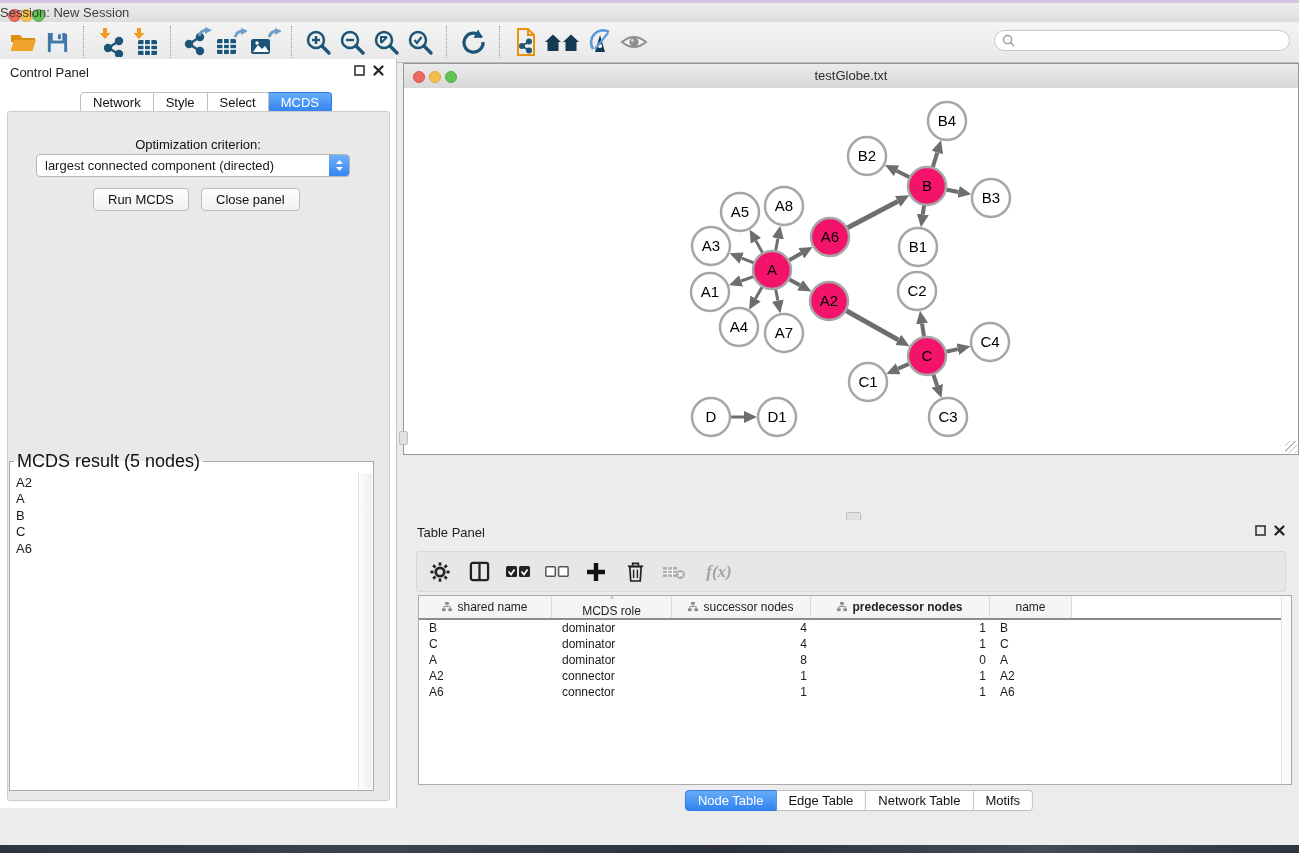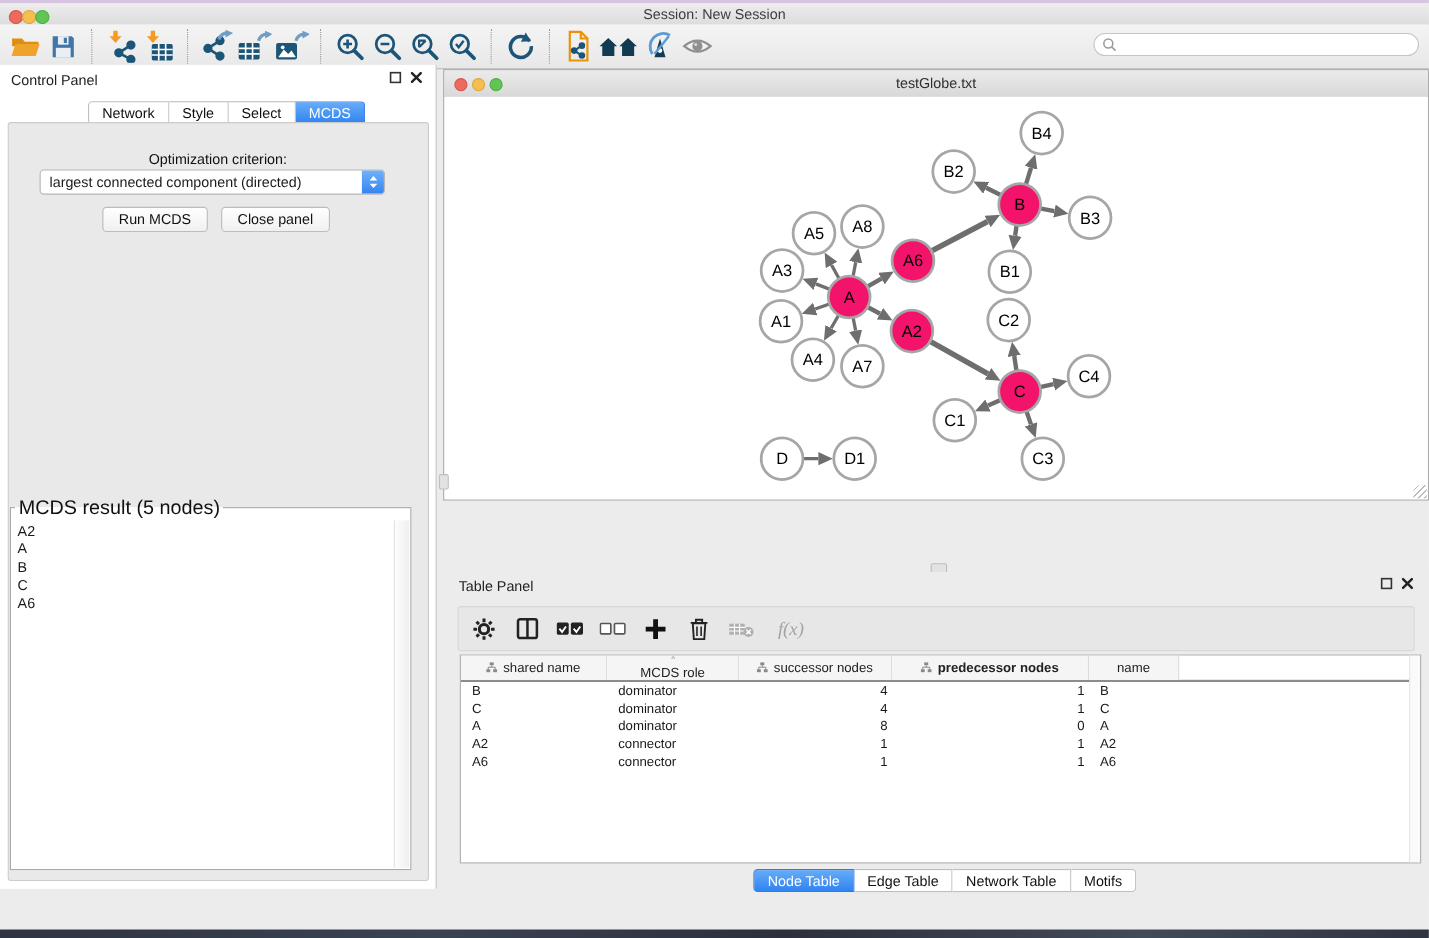--- a/index.html
+++ b/index.html
@@ -6,21 +6,21 @@
   #app{position:relative;width:1299px;height:853px;background:#ECECEC;font-family:"Liberation Sans",sans-serif;overflow:hidden;color:#1a1a1a;}
   
   .desk-top{position:absolute;top:0;left:0;width:100%;height:3px;background:#D6C4E2;}
   .desk-bottom{position:absolute;bottom:0;left:0;width:100%;height:8px;background:linear-gradient(90deg,#2E3440,#3B4252 30%,#2B303C 55%,#434A58 80%,#2E3440);}
   
   .titlebar{position:absolute;top:3px;left:0;width:100%;height:19px;background:linear-gradient(#EDEDED,#DDDDDD);border-bottom:1px solid #BDBDBD;}
   .tl{position:absolute;top:6px;width:11px;height:11px;border-radius:50%;}
   .tl.red{left:8px;background:#EC6A5E;border:.5px solid #D6554B;}
   .tl.yellow{left:20px;background:#F5BF4F;border:.5px solid #DFA73C;}
   .tl.green{left:32px;background:#61C454;border:.5px solid #4EAE43;}
-  .win-title{position:absolute;top:2px;left:0;width:100%;text-align:center;font-size:13px;color:#3D3D3D;}
+  .win-title{position:absolute;top:2px;left:0;width:100%;text-align:left;font-size:13px;color:#3D3D3D;}
   
   .toolbar{position:absolute;top:22px;left:0;width:100%;height:41px;background:linear-gradient(#F4F4F4,#E8E8E8);border-bottom:1px solid #BABABA;display:flex;align-items:center;padding:0 6px;box-sizing:border-box;}
   .tbtn{width:34px;height:34px;display:flex;align-items:center;justify-content:center;flex:none;}
   .tsep{width:0;height:32px;border-left:1px dotted #9A9A9A;margin:0 9px;flex:none;}
   .searchbox{position:absolute;right:9px;top:8px;width:296px;height:21px;background:#fff;border:1px solid #C6C6C6;border-radius:11px;display:flex;align-items:center;padding-left:7px;box-sizing:border-box;}
   .searchbox input{border:none;outline:none;font-size:12px;width:240px;background:transparent;font-family:"Liberation Sans",sans-serif;}
   
   .control-panel{position:absolute;top:59px;left:0;width:397px;height:749px;background:#ffffff;border-right:1px solid #C2C2C2;box-sizing:border-box;}
   .panel-head{position:absolute;top:6px;left:10px;font-size:13px;color:#222;}
   .panel-icons{position:absolute;top:6px;right:12px;display:flex;gap:8px;align-items:center;}
@@ -49,21 +49,21 @@
   .net-title{position:absolute;top:4px;width:100%;text-align:center;font-size:13px;color:#2E2E2E;}
   .net-canvas{position:absolute;top:24px;left:0;right:0;bottom:0;background:#fff;}
   .resize-corner{position:absolute;right:1px;bottom:1px;width:12px;height:12px;background:repeating-linear-gradient(135deg,transparent 0 3px,#BBB 3px 4px);}
   
   .vgrip{position:absolute;top:431px;left:399px;width:7px;height:12px;background:#E2E2E2;border:1px solid #BFBFBF;border-radius:2px;}
   .hsplit{position:absolute;top:510px;left:403px;width:896px;height:10px;}
   .hgrip{position:absolute;top:2px;left:443px;width:13px;height:7px;background:#E2E2E2;border:1px solid #BFBFBF;border-radius:2px;}
   
   .table-panel{position:absolute;top:520px;left:403px;width:896px;height:292px;background:#ECECEC;}
   .tp-head{position:absolute;top:5px;left:14px;font-size:13px;color:#222;}
-  .tp-toolbar{position:absolute;top:31px;left:13px;width:870px;height:41px;background:#E7E7E7;border:1px solid #D8D8D8;border-radius:3px;display:flex;align-items:center;padding-left:10px;gap:13px;box-sizing:border-box;}
+  .tp-toolbar{position:absolute;top:31px;left:13px;width:870px;height:41px;background:#E7E7E7;border:1px solid #D8D8D8;border-radius:3px;display:flex;align-items:center;padding-left:10px;gap:13px;box-sizing:border-box;font-weight:bold;}
   .tp-btn{width:26px;height:26px;display:flex;align-items:center;justify-content:center;flex:none;}
   .fx{font-family:"Liberation Serif",serif;font-style:italic;font-size:17px;color:#A3A3A3;}
   .grid{position:absolute;top:75px;left:15px;width:874px;height:190px;background:#fff;border:1px solid #ABABAB;box-sizing:border-box;overflow:hidden;}
   .grid-header{display:flex;height:22px;border-bottom:2px solid #8C8C8C;background:#fff;}
   .hcell{display:flex;align-items:center;justify-content:center;gap:5px;font-size:12px;color:#222;background:#F5F5F5;border-right:1px solid #DCDCDC;box-sizing:border-box;flex:none;}
   .grid-row{display:flex;height:16px;align-items:center;}
   .cell{font-size:12px;box-sizing:border-box;flex:none;white-space:nowrap;}
   .grid-vscroll{position:absolute;top:0;right:0;width:9px;height:100%;border-left:1px solid #E4E4E4;background:#FAFAFA;}
   .tp-tabs{top:270px;left:50%;transform:translateX(-50%);}
   

